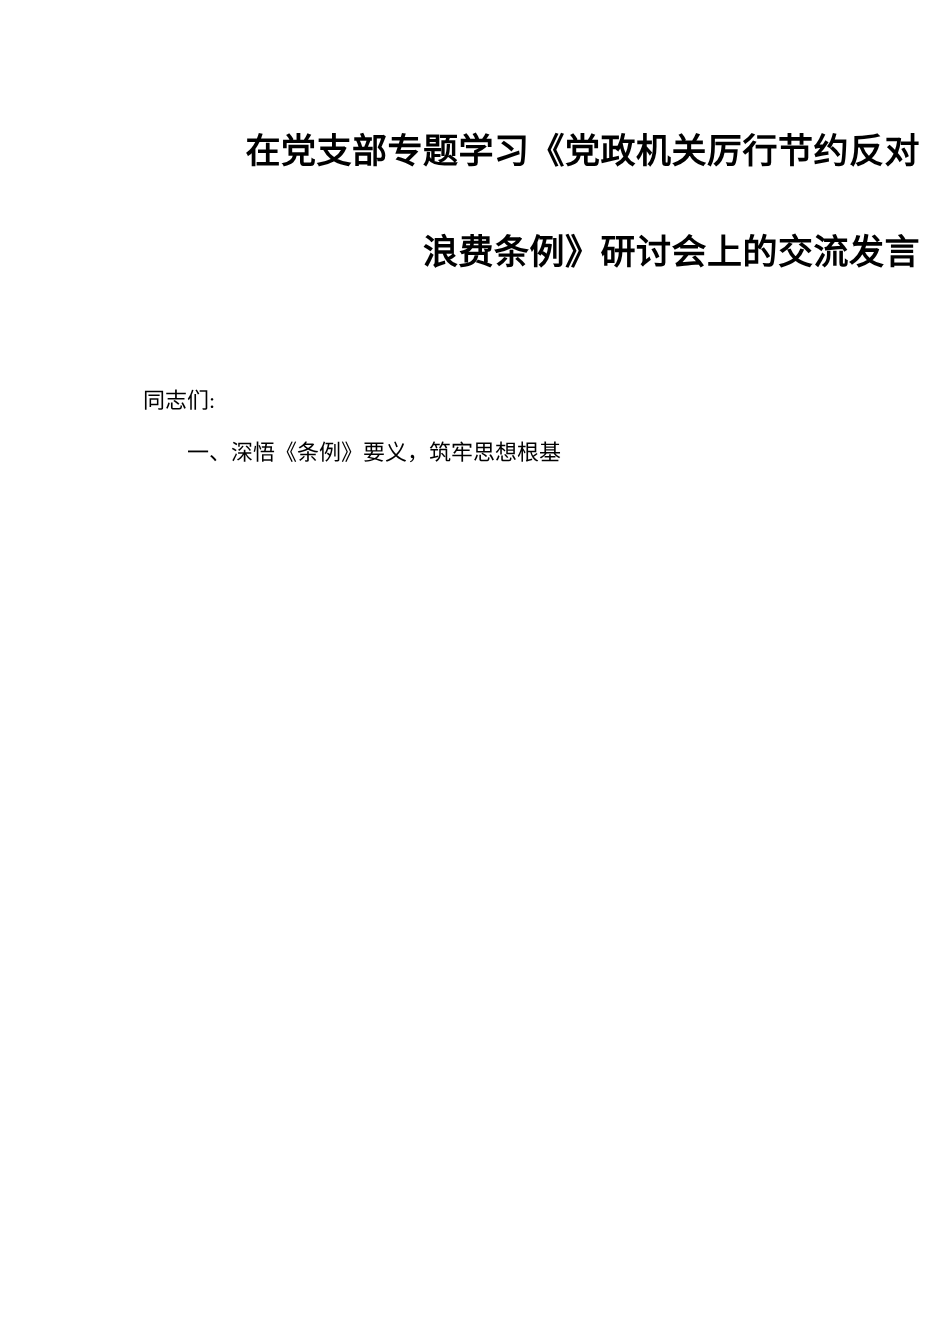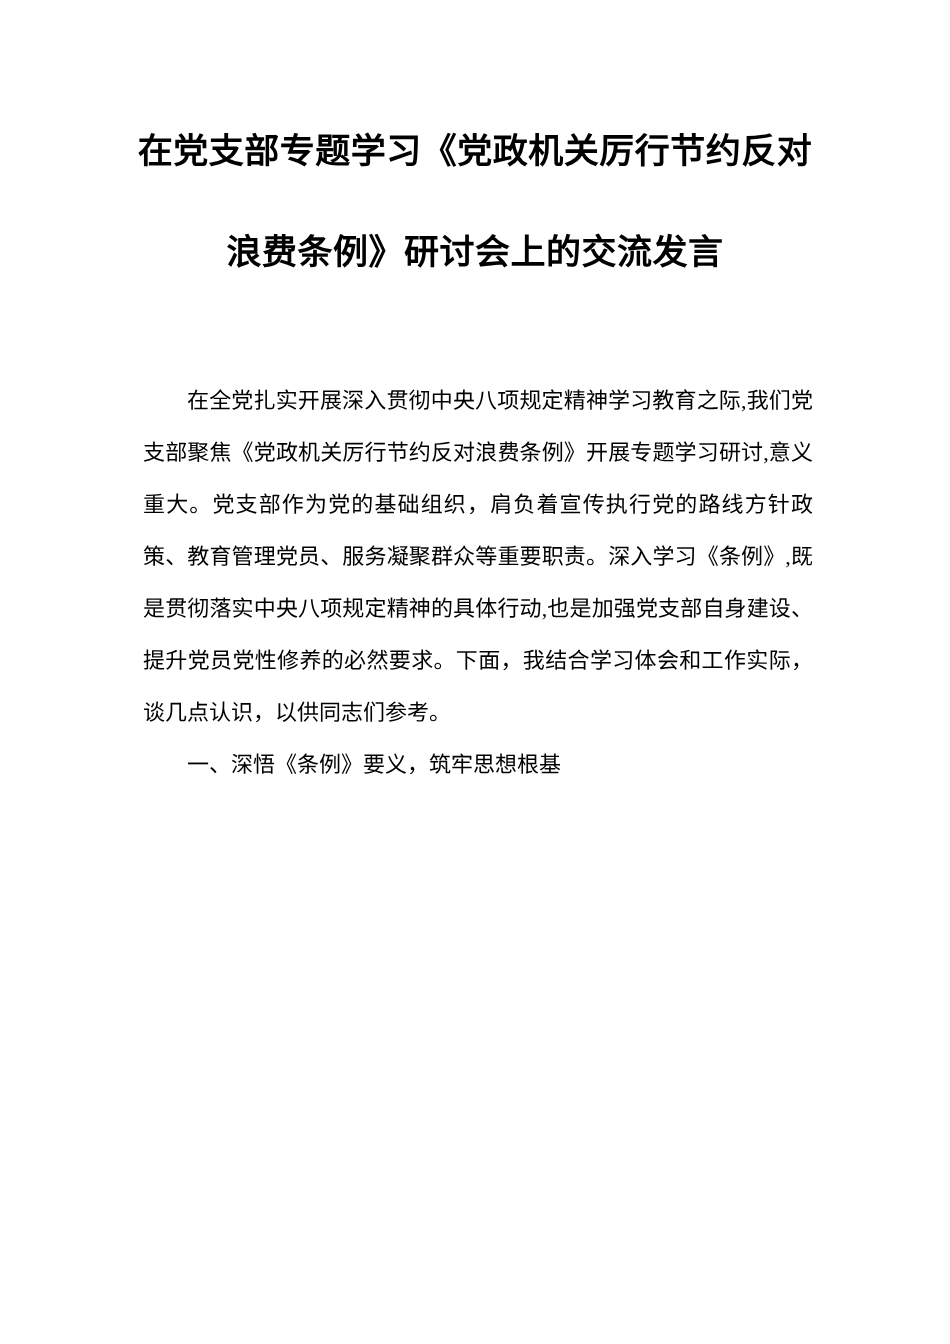--- a/index.html
+++ b/index.html
@@ -17,21 +17,21 @@
     overflow: hidden;
     box-sizing: border-box;
   }
   .doc-title {
     margin: 0;
     padding: 100px 30px 0 30px;
     font-family: "Liberation Sans", "DejaVu Sans", sans-serif;
     font-weight: 700;
     font-size: 35px;
     line-height: 101px;
-    text-align: center;
+    text-align: right;
     white-space: pre-line;
     letter-spacing: 0.5px;
     color: #000000;
   }
   .doc-body {
     margin: 73px 137px 0 143px;
     font-family: "Liberation Serif", "DejaVu Serif", serif;
     font-size: 22px;
     line-height: 52px;
     text-align: justify;
@@ -50,19 +50,19 @@
   }
 </style>
 </head>
 <body>
 
 <div class="page">
   <h1 class="doc-title">在党支部专题学习《党政机关厉行节约反对
 浪费条例》研讨会上的交流发言</h1>
 
   <div class="doc-body">
+    <p class="salutation">同志们:</p>
 
-    <p class="body-paragraph">在全党扎实开展深入贯彻中央八项规定精神学习教育之际,我们党支部聚焦《党政机关厉行节约反对浪费条例》开展专题学习研讨,意义重大。党支部作为党的基础组织，肩负着宣传执行党的路线方针政策、教育管理党员、服务凝聚群众等重要职责。深入学习《条例》,既是贯彻落实中央八项规定精神的具体行动,也是加强党支部自身建设、提升党员党性修养的必然要求。下面，我结合学习体会和工作实际，谈几点认识，以供同志们参考。</p>
 
     <p class="section-heading">一、深悟《条例》要义，筑牢思想根基</p>
 
   </div>
 </div>
 
 </body></html>

